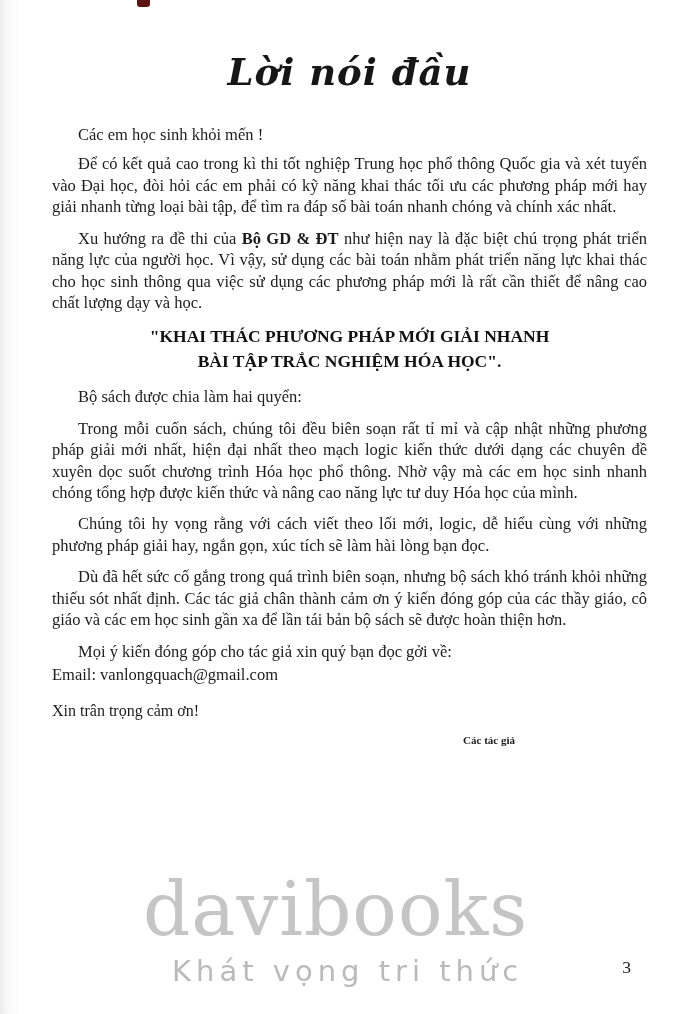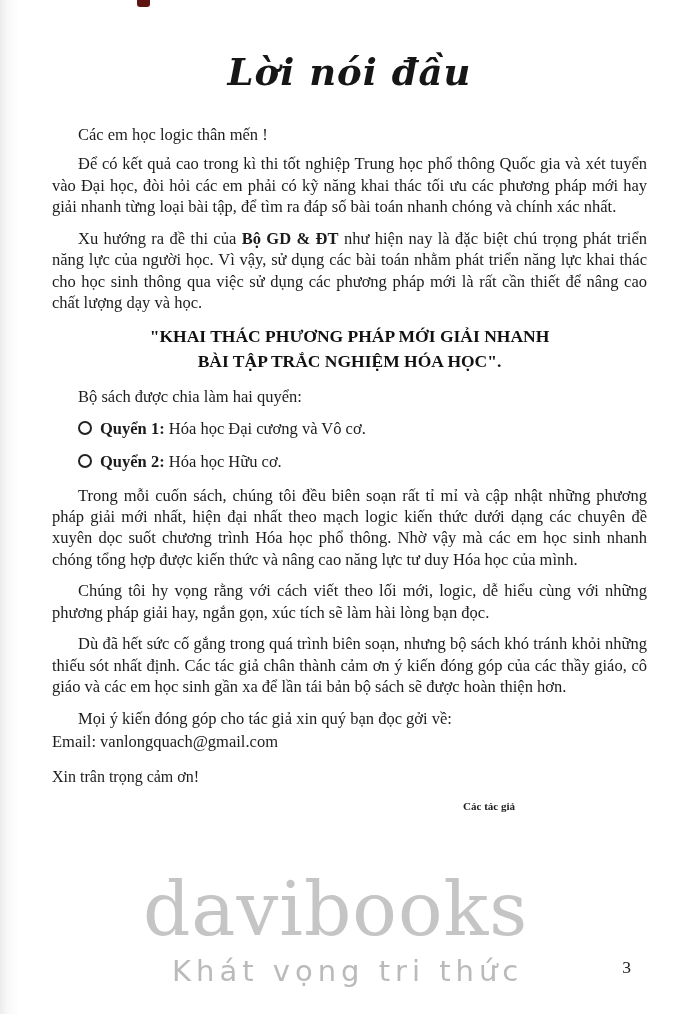--- a/index.html
+++ b/index.html
@@ -130,38 +130,34 @@
 </style>
 </head>
 <body>
 
 <div class="page">
 
   <div class="scan-artifact"></div>
 
   <h1 class="title">Lời nói đầu</h1>
 
-  <p class="para greeting">Các em học logic thân mến !</p>
+  <p class="para greeting">Các em học sinh khỏi mến !</p>
 
   <p class="para">Để có kết quả cao trong kì thi tốt nghiệp Trung học phổ thông Quốc gia và xét tuyển vào Đại học, đòi hỏi các em phải có kỹ năng khai thác tối ưu các phương pháp mới hay giải nhanh từng loại bài tập, để tìm ra đáp số bài toán nhanh chóng và chính xác nhất.</p>
 
   <p class="para"><span>Xu hướng ra đề thi của </span><b>Bộ GD &amp; ĐT</b><span> như hiện nay là đặc biệt chú trọng phát triển năng lực của người học. Vì vậy, sử dụng các bài toán nhằm phát triển năng lực khai thác cho học sinh thông qua việc sử dụng các phương pháp mới là rất cần thiết để nâng cao chất lượng dạy và học.</span></p>
 
 
   <div class="book-title">
     <div>"KHAI THÁC PHƯƠNG PHÁP MỚI GIẢI NHANH</div>
     <div>BÀI TẬP TRẮC NGHIỆM HÓA HỌC".</div>
   </div>
 
   <p class="para">Bộ sách được chia làm hai quyển:</p>
 
-  <div class="series-list">
-    <div class="volume-item"><span class="bullet"></span><span class="volume-label">Quyển 1:</span> <span>Hóa học Đại cương và Vô cơ.</span></div>
-    <div class="volume-item"><span class="bullet"></span><span class="volume-label">Quyển 2:</span> <span>Hóa học Hữu cơ.</span></div>
-  </div>
 
   <p class="para">Trong mỗi cuốn sách, chúng tôi đều biên soạn rất tỉ mỉ và cập nhật những phương pháp giải mới nhất, hiện đại nhất theo mạch logic kiến thức dưới dạng các chuyên đề xuyên dọc suốt chương trình Hóa học phổ thông. Nhờ vậy mà các em học sinh nhanh chóng tổng hợp được kiến thức và nâng cao năng lực tư duy Hóa học của mình.</p>
 
   <p class="para">Chúng tôi hy vọng rằng với cách viết theo lối mới, logic, dễ hiểu cùng với những phương pháp giải hay, ngắn gọn, xúc tích sẽ làm hài lòng bạn đọc.</p>
 
   <p class="para">Dù đã hết sức cố gắng trong quá trình biên soạn, nhưng bộ sách khó tránh khỏi những thiếu sót nhất định. Các tác giả chân thành cảm ơn ý kiến đóng góp của các thầy giáo, cô giáo và các em học sinh gần xa để lần tái bản bộ sách sẽ được hoàn thiện hơn.</p>
 
   <p class="para" style="margin-bottom:2px;margin-top:8px;">Mọi ý kiến đóng góp cho tác giả xin quý bạn đọc gởi về:</p>
 
   <p class="para no-indent" style="margin-bottom:12px;">Email: vanlongquach@gmail.com</p>

